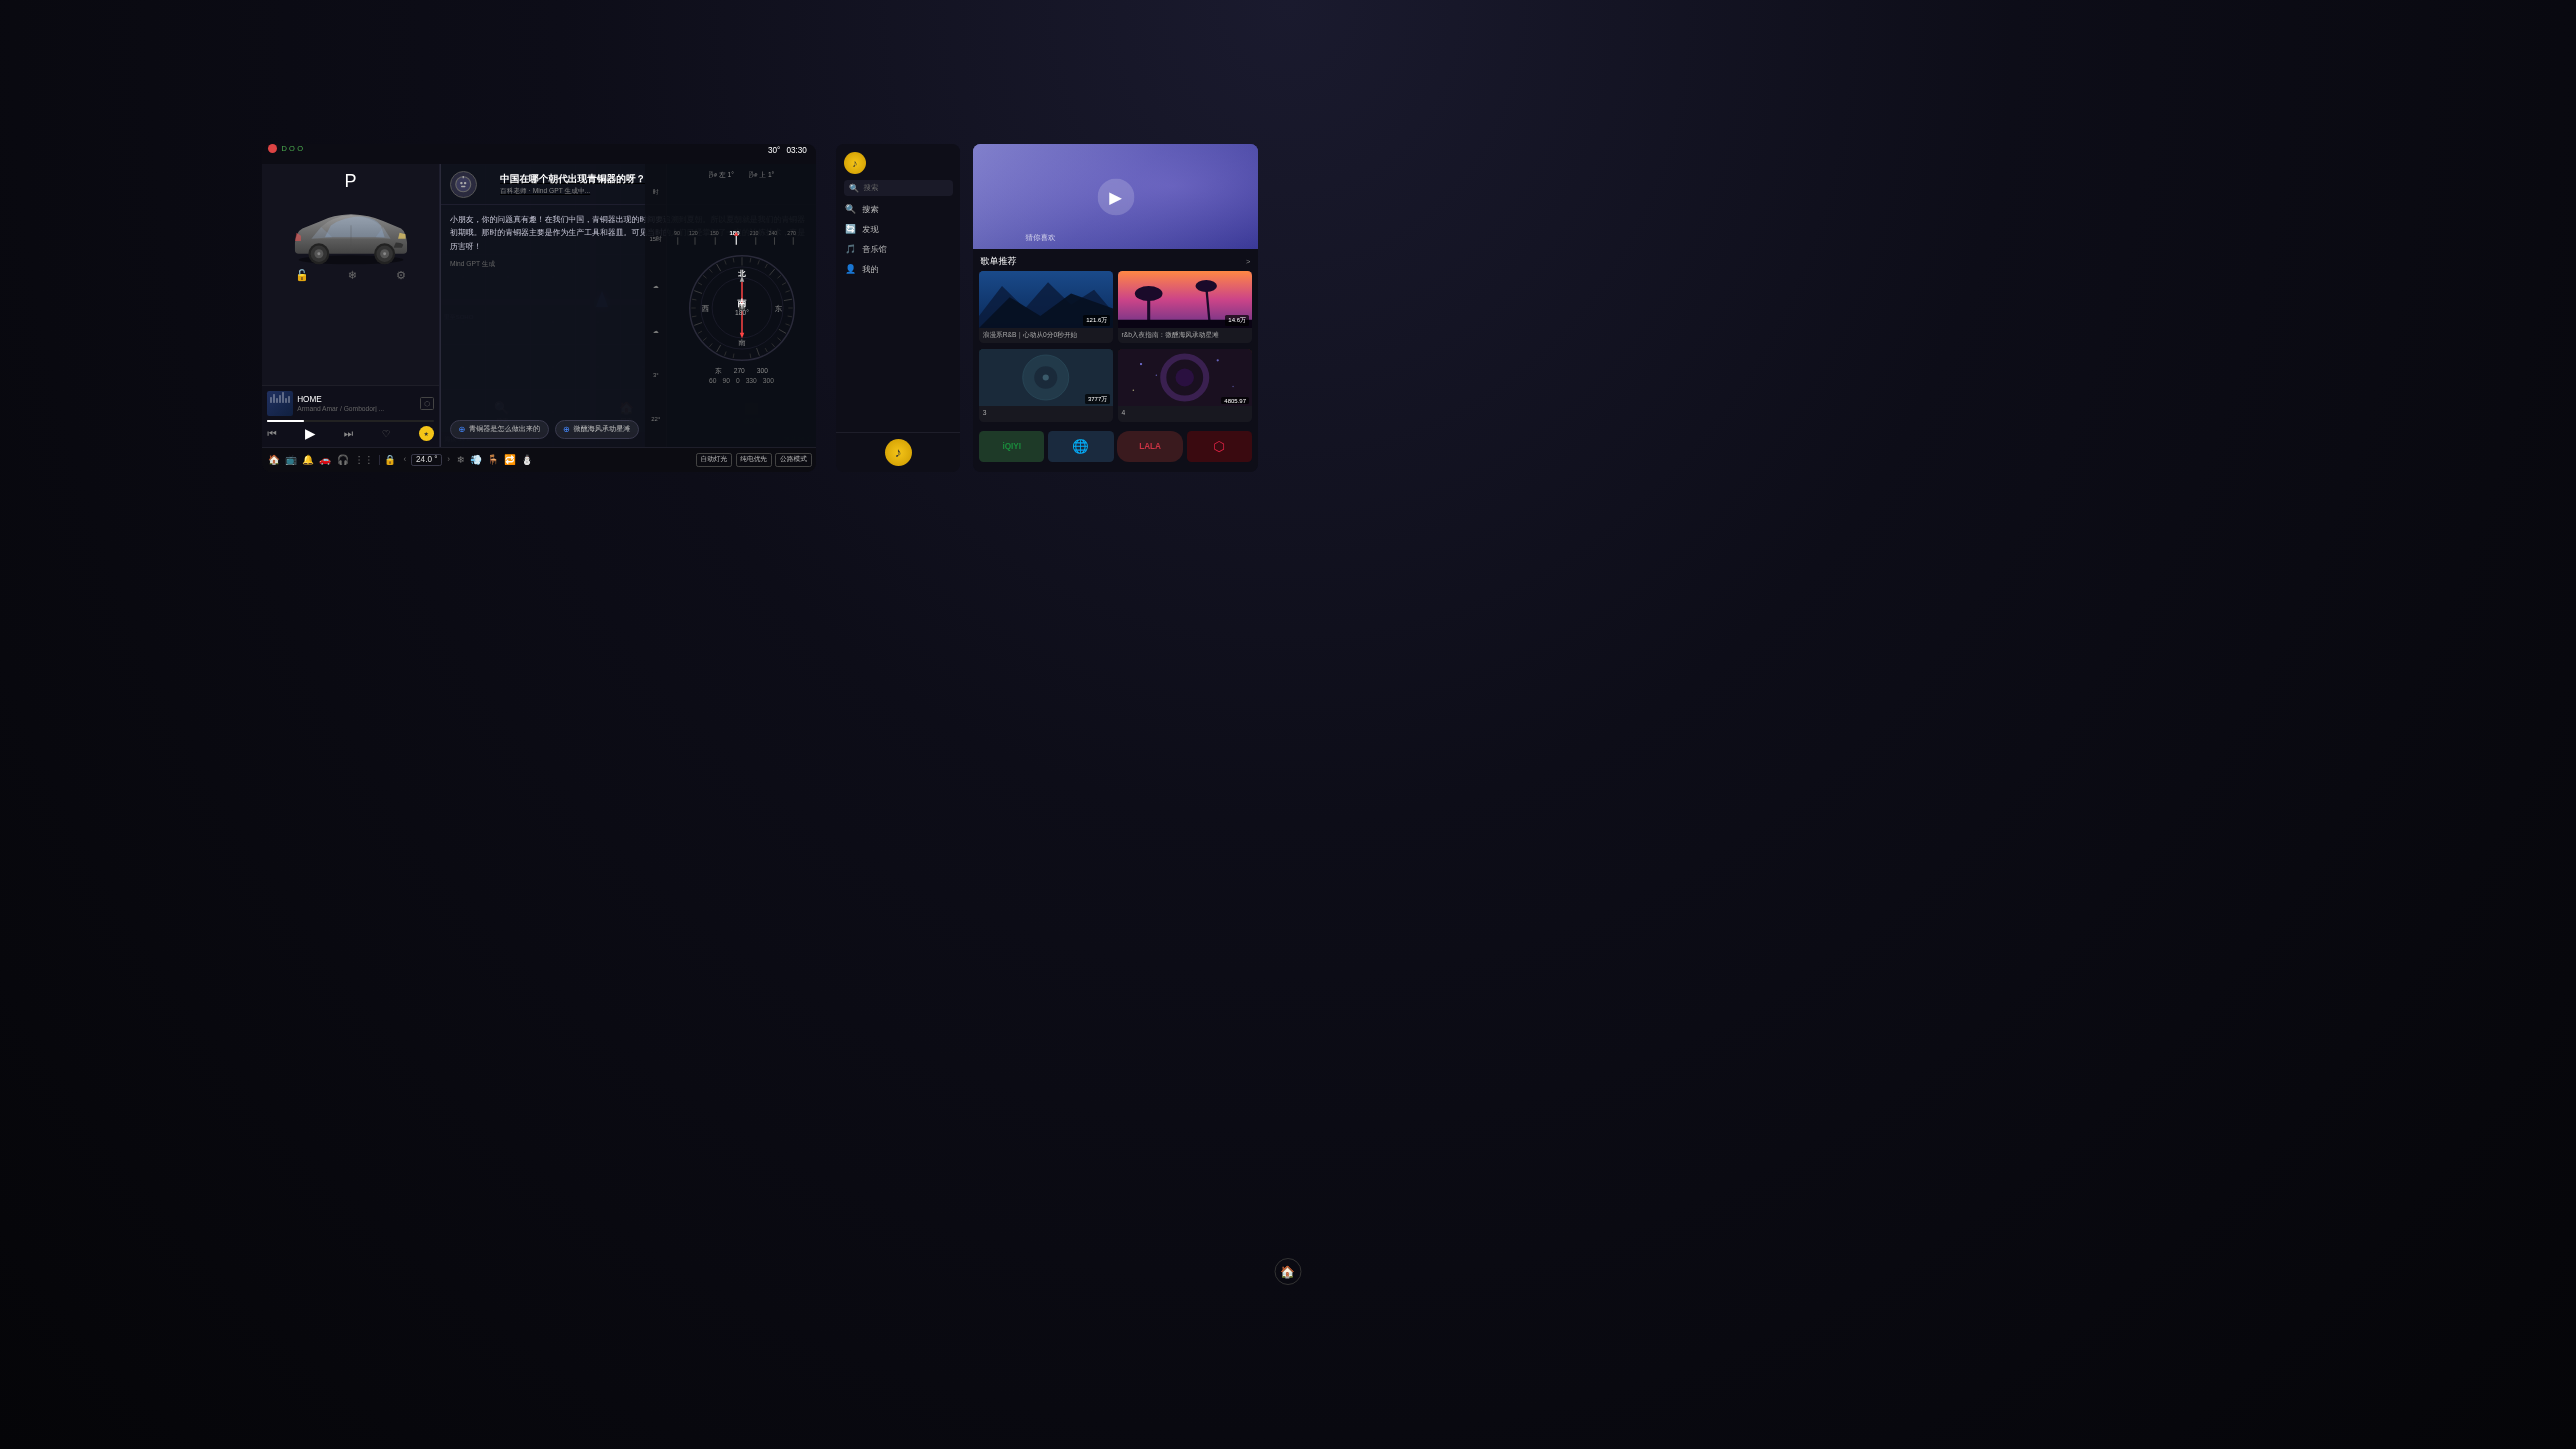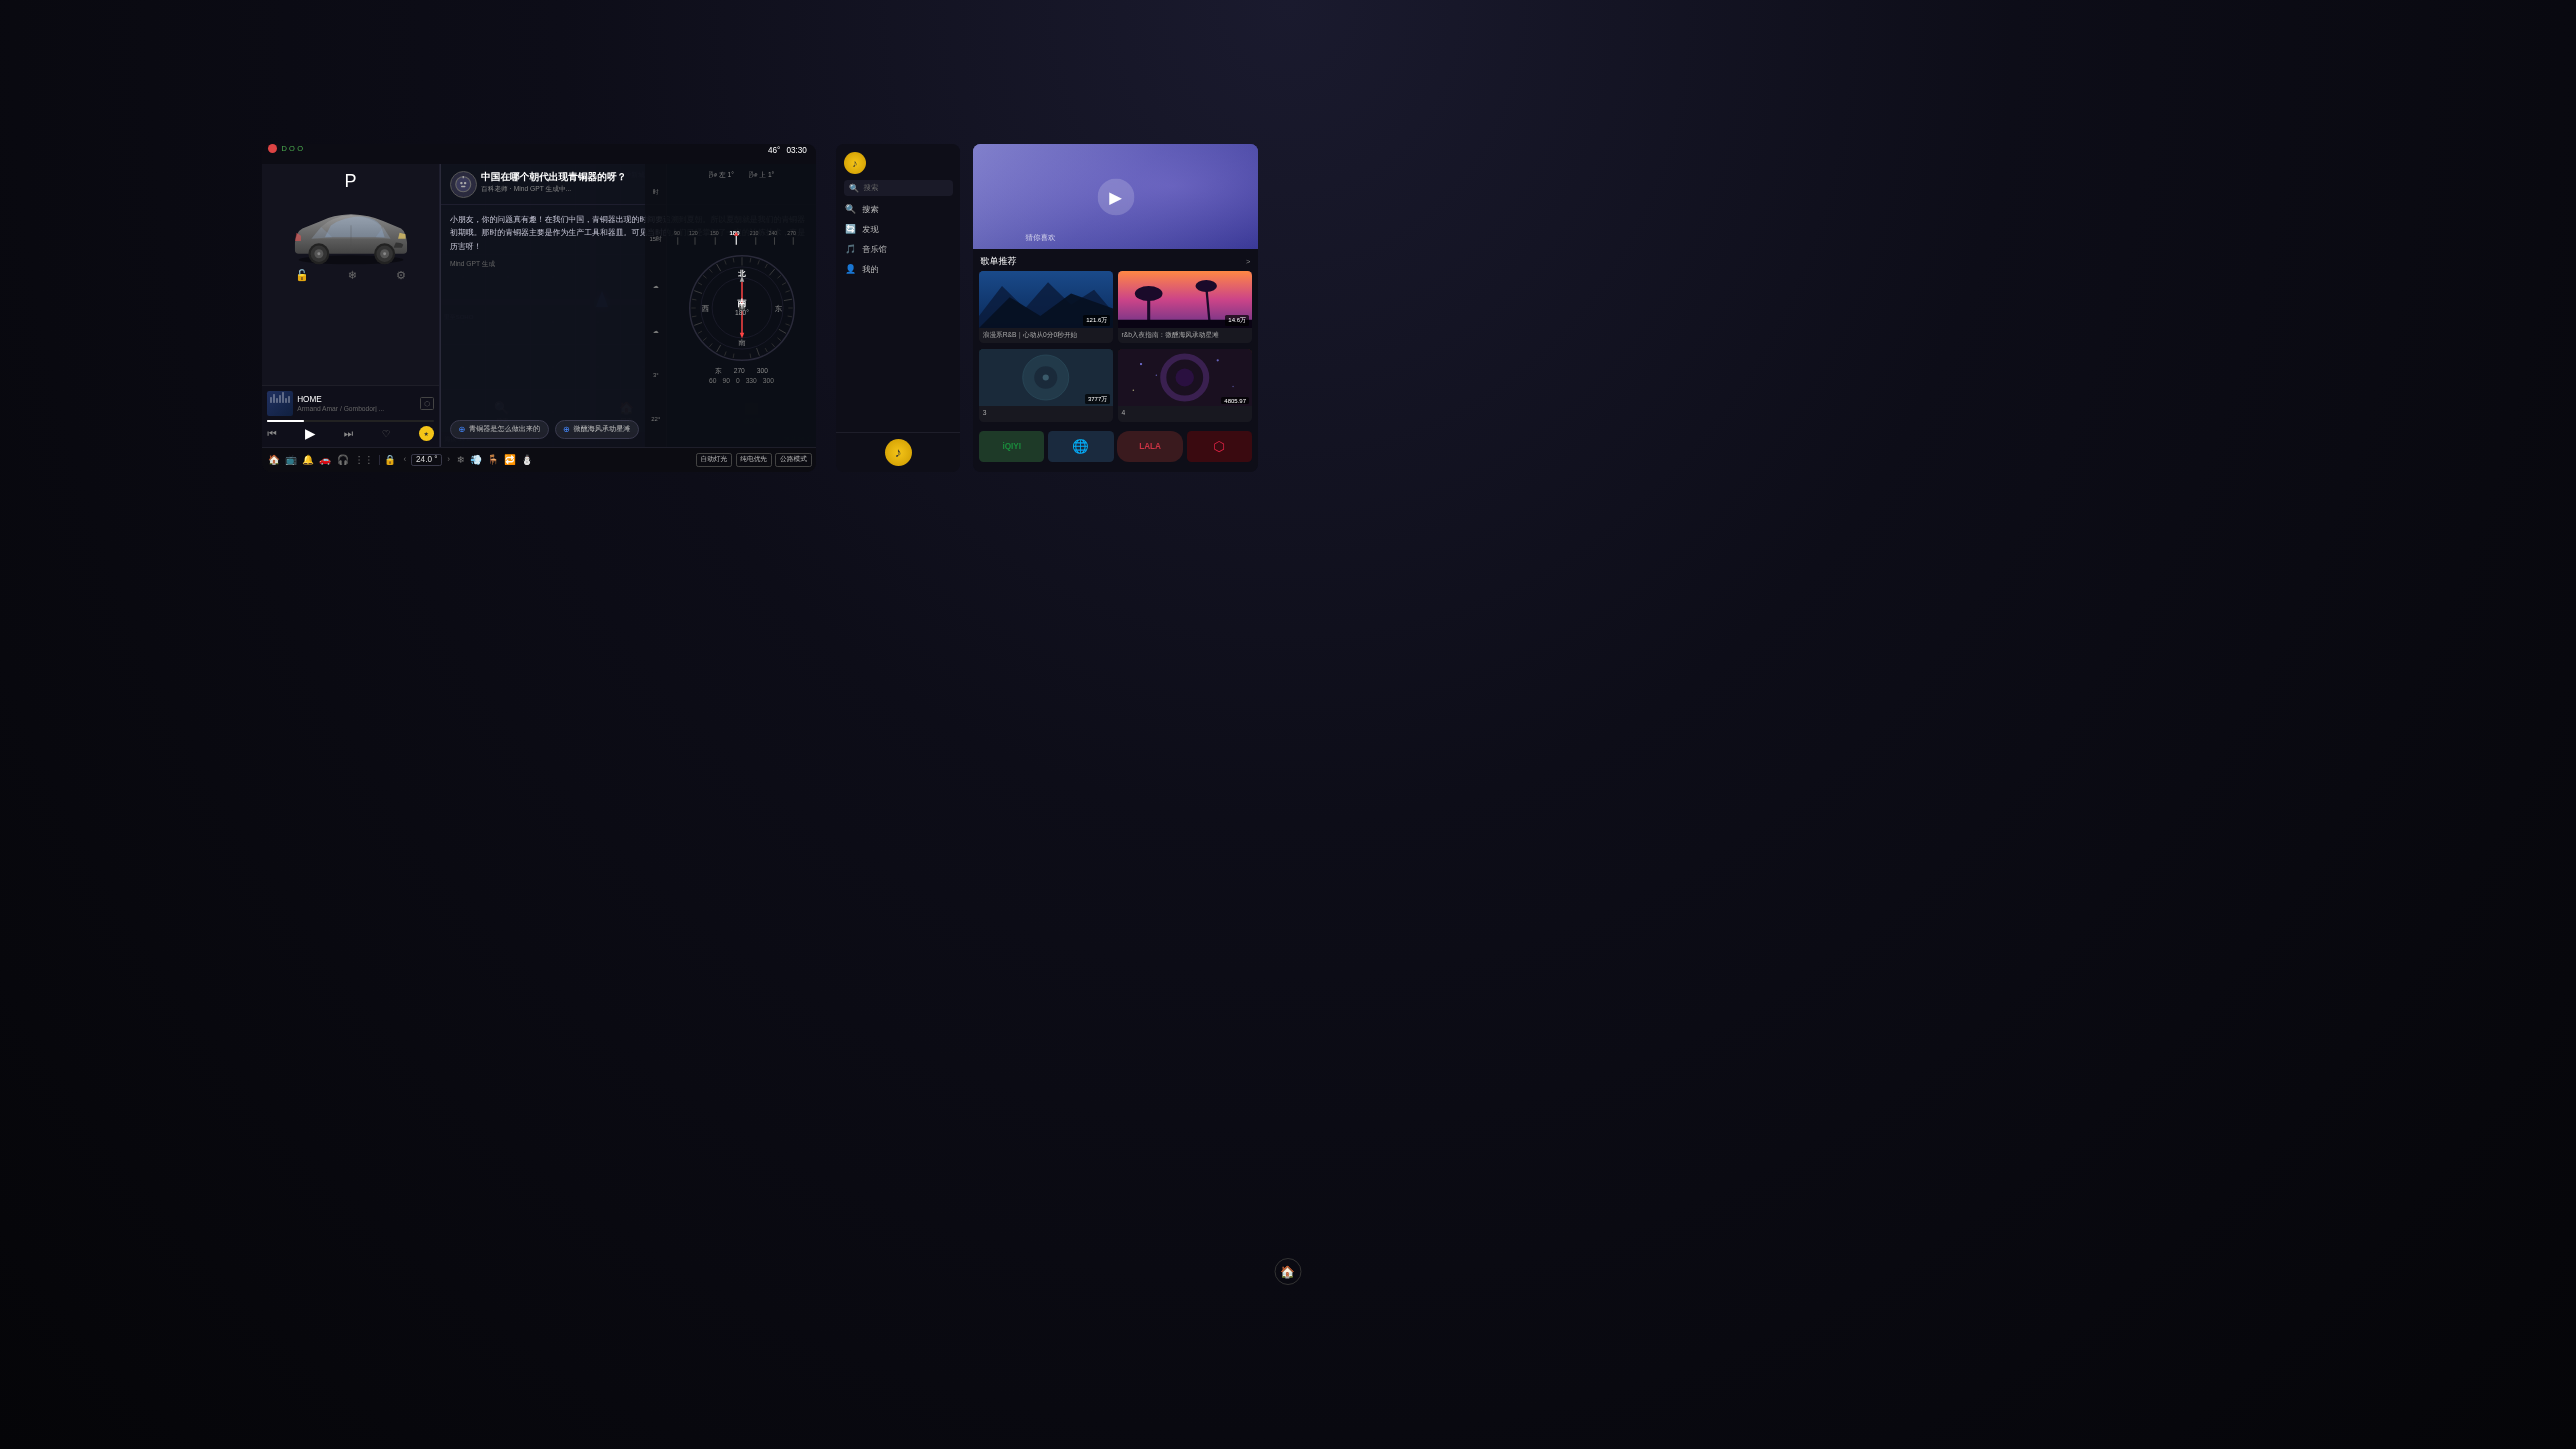--- a/index.html
+++ b/index.html
@@ -278,24 +278,25 @@
       height: calc(100% - 19.5px - 25.5px);
       background: rgba(16, 18, 28, 0.97);
       z-index: 20;
       border-left: 0.7px solid #2a2a3a;
       display: flex;
       flex-direction: column;
     }
 
     .fs-ai-top {
       display: flex;
-      align-items: flex-start;
-      gap: 4px;
+      align-items: center;
+      gap: 23px;
       padding: 7.5px 9px 6px;
       border-bottom: 0.7px solid #1e1e2e;
+      text-decoration: underline;
     }
 
     .fs-ai-ava {
       width: 27px; height: 27px;
       border-radius: 50%;
       background: #2a2a3e;
       border: 1.5px solid #555;
       display: flex; align-items: center; justify-content: center;
       font-size: 10.5px;
       flex-shrink: 0;
@@ -869,21 +870,21 @@
     <span class="fs-sb-icon">⛄</span>
     <div class="fs-sb-right">
       <div class="fs-sb-btn">自动灯光</div>
       <div class="fs-sb-btn">纯电优先</div>
       <div class="fs-sb-btn">公路模式</div>
     </div>
   </div>
 </div>
 
 <div style="position:absolute;top:146px;left:768px;color:#fff;font-size:8.2px;display:flex;gap:6px;align-items:center;z-index:30;background:transparent;">
-  <span>46°</span>
+  <span>30°</span>
   <span>03:30</span>
 </div>
 
 <div class="rmp">
   <div class="rmp-header">
     <div class="rmp-logo-row">
       <div class="rmp-logo-icon">♪</div>
     </div>
     <div class="rmp-search">
       <span class="rmp-search-icon">🔍</span>

